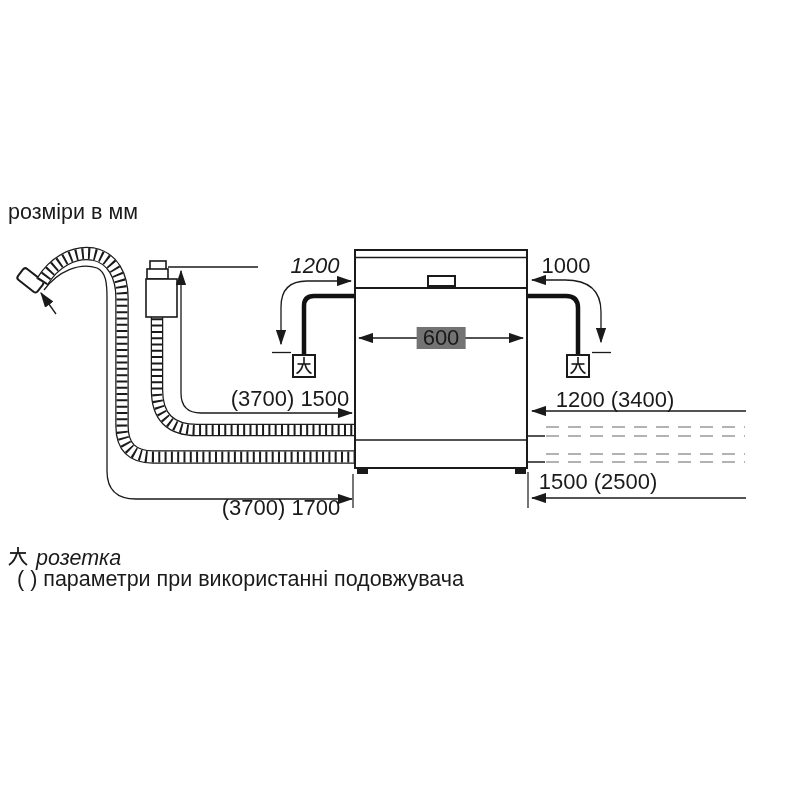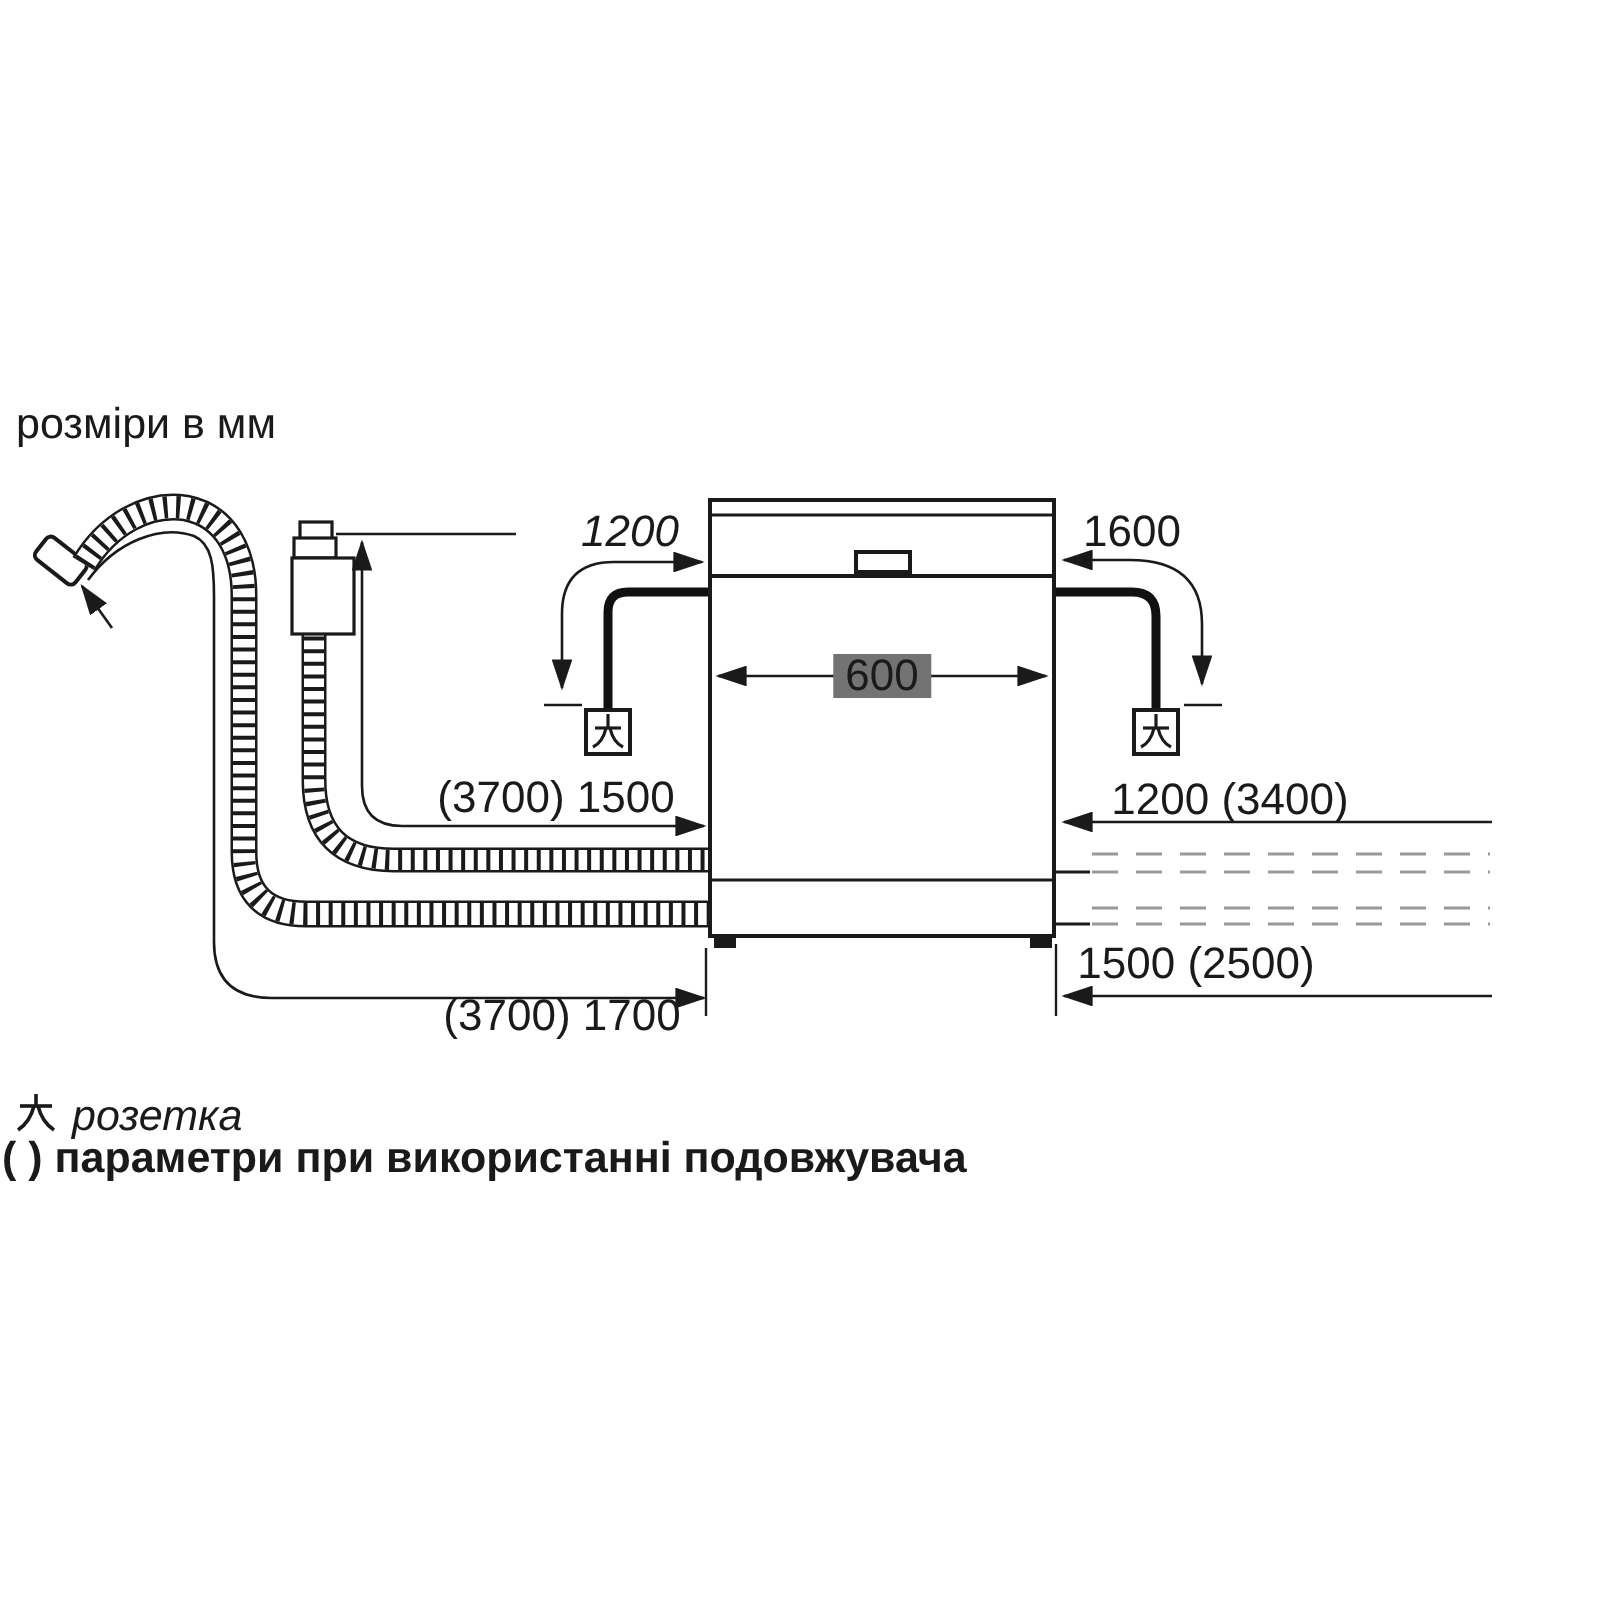--- a/index.html
+++ b/index.html
@@ -102,23 +102,23 @@
       <path d="M 18 547 L 18 553"></path>
       <path d="M 10 553 L 26 553"></path>
       <path d="M 17 553 Q 15 561 9 565"></path>
       <path d="M 19 553 Q 21 561 27 565"></path>
     </g>
   </svg>
 
   <div class="lbl-left" style="left:8px;top:202px;">розміри в мм</div>
 
   <div class="lbl" style="left:315px;top:266px;font-style:italic;">1200</div>
-  <div class="lbl" style="left:566px;top:266px;">1600</div>
+  <div class="lbl" style="left:566px;top:266px;">1000</div>
   <div class="lbl on-line" style="left:441px;top:338px;">600</div>
-  <div class="lbl" style="left:278px;top:399px;">(3700) 1500</div>
+  <div class="lbl" style="left:290px;top:399px;">(3700) 1500</div>
   <div class="lbl" style="left:598px;top:400px;margin-left:17px;">1200 (3400)</div>
   <div class="lbl" style="left:281px;top:508px;">(3700) 1700</div>
   <div class="lbl" style="left:598px;top:482px;">1500 (2500)</div>
 
   <div class="lbl-left" style="left:36px;top:548px;font-style:italic;">розетка</div>
-  <div class="lbl-left" style="left:1px;top:569px;font-weight:bold;">( ) параметри при використанні подовжувача</div>
+  <div class="lbl-left" style="left:17px;top:569px;">( ) параметри при використанні подовжувача</div>
 
 </div>
 
 </body></html>

